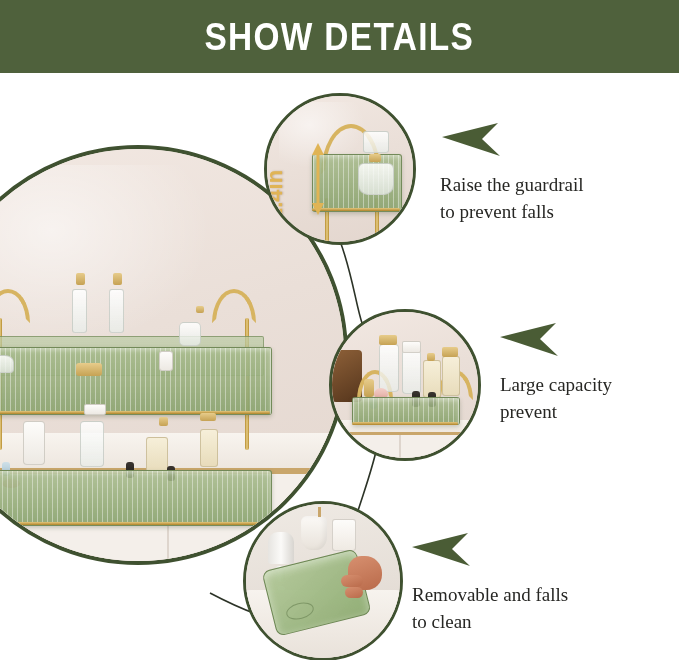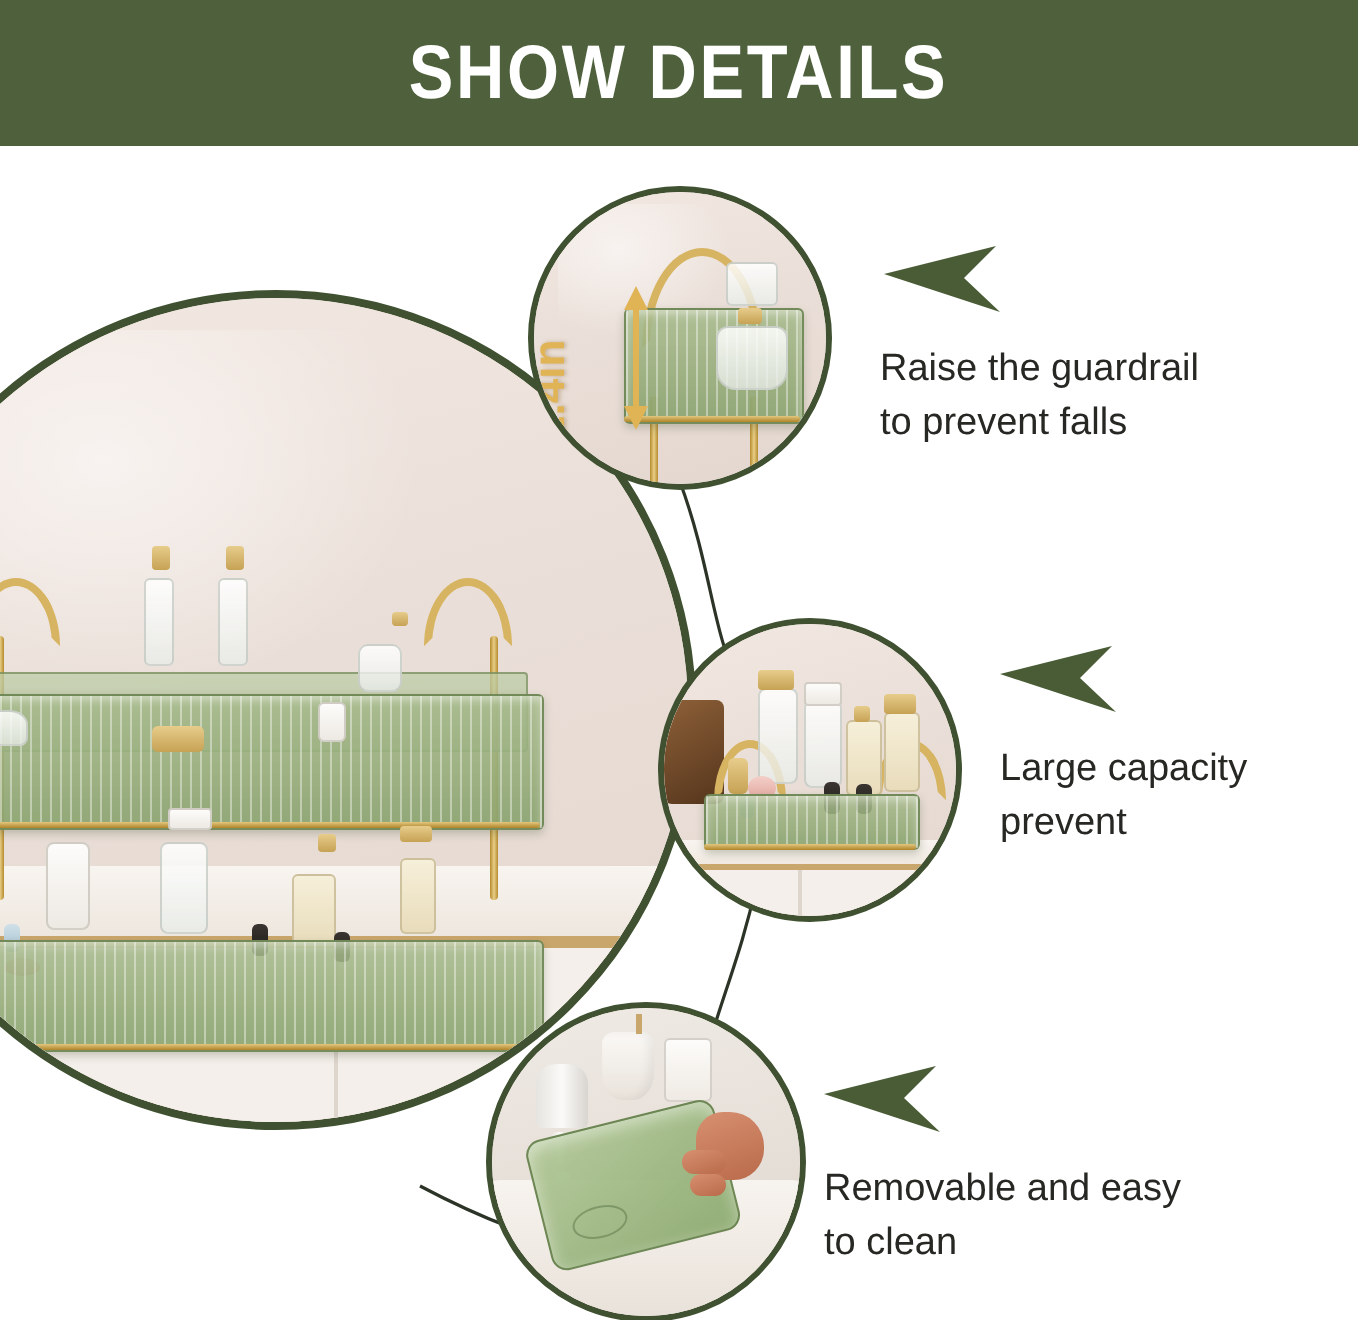--- a/index.html
+++ b/index.html
@@ -101,21 +101,21 @@
     transform:rotate(-90deg);transform-origin:left bottom;white-space:nowrap;
     text-shadow:0 1px 2px rgba(120,80,20,.35);
   }
   #dimension-arrow{position:absolute;}
 
   
   .callout{position:absolute;}
   .callout-arrow{display:block;}
   .callout-text{
     color:#272724;
-    font-family:Liberation Sans, sans-serif;
+    font-family:Liberation Serif, serif;
     font-size:19px;line-height:27px;white-space:pre-line;
   }
 
   
   .sink-basin{position:absolute;border-radius:10px 10px 40% 40%;}
   .faucet-body{position:absolute;background:linear-gradient(90deg,#E6E4E0,#FBFAF8,#D8D5D0);border-radius:4px;}
   .water{position:absolute;background:linear-gradient(180deg,rgba(255,255,255,.85),rgba(214,226,230,.35));}
   .hand{position:absolute;background:linear-gradient(160deg,#D79070,#B96A4A);border-radius:40% 50% 45% 35%;}
   .wash-tray{
     position:absolute;
@@ -292,17 +292,17 @@
       <polygon points="0,14 56,0 40,16 58,33" fill="#4A5C35"></polygon>
     </svg>
     <div class="callout-text" style="margin-top:14px;">Large capacity
 prevent</div>
   </div>
 
   <div class="callout" style="left:412px;top:460px;width:250px;">
     <svg class="callout-arrow" width="60" height="34" viewBox="0 0 60 34">
       <polygon points="0,14 56,0 40,16 58,33" fill="#4A5C35"></polygon>
     </svg>
-    <div class="callout-text" style="margin-top:14px;">Removable and easy
+    <div class="callout-text" style="margin-top:14px;">Removable and falls
 to clean</div>
   </div>
 
 </div>
 
 </body></html>

